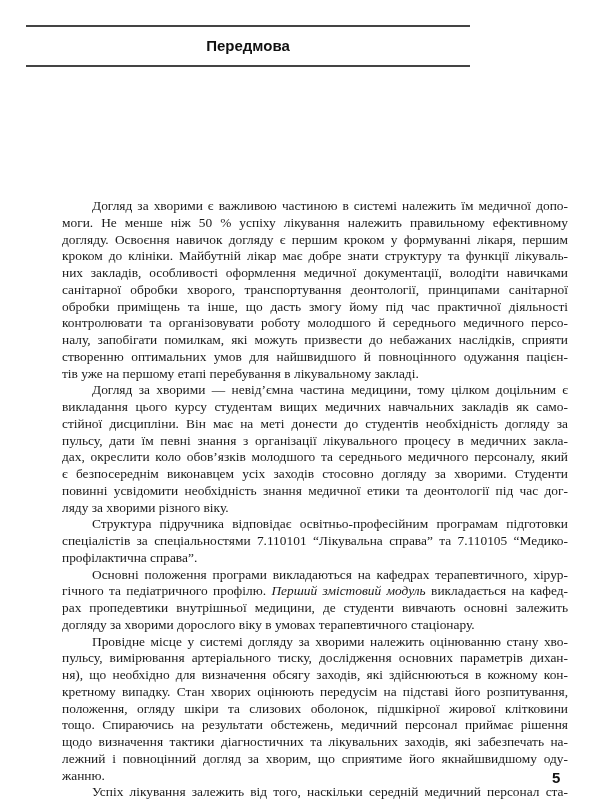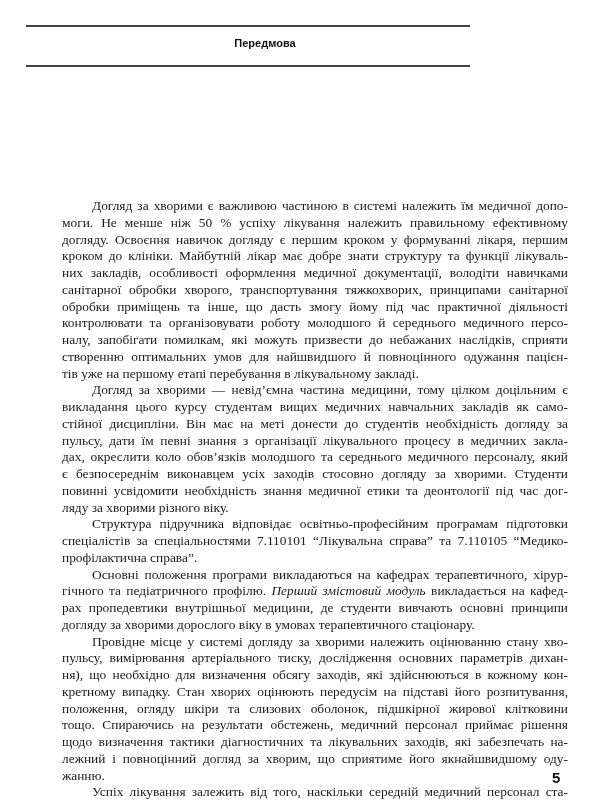--- a/index.html
+++ b/index.html
@@ -3,21 +3,21 @@
 <meta charset="utf-8">
 <style>
   html, body { margin: 0; padding: 0; background: #ffffff; }
   body { width: 600px; height: 804px; position: relative; overflow: hidden; }
   .rule { position: absolute; left: 26px; width: 444px; height: 2px; background: #444; }
   .rule.top { top: 25px; left: 26px; width: 444px; }
   .rule.bottom { top: 65px; }
   .rule { left: 26px; }
   .title {
     position: absolute; top: 37px; left: 0; width: 496px; text-align: center;
-    font-family: "Liberation Sans", sans-serif; font-weight: bold; font-size: 11px; color: #111; padding-left: 17px;
+    font-family: "Liberation Sans", sans-serif; font-weight: bold; font-size: 15px; color: #111;
   }
   .text {
     position: absolute; top: 198px; left: 62px; width: 506px;
     font-family: "Liberation Serif", serif; font-size: 13.4px; line-height: 16.75px;
     color: #1a1a1a; text-align: justify;
   }
   .line { display: block; height: 16.75px; white-space: nowrap; text-align: justify; text-align-last: justify; }
   .line.last { text-align-last: left; }
   .line.indent { padding-left: 30px; }
   .pagenum {
@@ -32,40 +32,40 @@
 <div class="rule top"></div>
 <div class="title">Передмова</div>
 <div class="rule bottom"></div>
 
 <div class="text" id="body-text">
     <span class="line indent">Догляд за хворими є важливою частиною в системі належить їм медичної допо-</span>
     <span class="line">моги. Не менше ніж 50 % успіху лікування належить правильному ефективному</span>
     <span class="line">догляду. Освоєння навичок догляду є першим кроком у формуванні лікаря, першим</span>
     <span class="line">кроком до клініки. Майбутній лікар має добре знати структуру та функції лікуваль-</span>
     <span class="line">них закладів, особливості оформлення медичної документації, володіти навичками</span>
-    <span class="line">санітарної обробки хворого, транспортування тяжкохворих, принципами санітарної</span>
+    <span class="line">санітарної обробки хворого, транспортування деонтології, принципами санітарної</span>
     <span class="line">обробки приміщень та інше, що дасть змогу йому під час практичної діяльності</span>
     <span class="line">контролювати та організовувати роботу молодшого й середнього медичного персо-</span>
     <span class="line">налу, запобігати помилкам, які можуть призвести до небажаних наслідків, сприяти</span>
     <span class="line">створенню оптимальних умов для найшвидшого й повноцінного одужання пацієн-</span>
     <span class="line last">тів уже на першому етапі перебування в лікувальному закладі.</span>
     <span class="line indent">Догляд за хворими — невід’ємна частина медицини, тому цілком доцільним є</span>
     <span class="line">викладання цього курсу студентам вищих медичних навчальних закладів як само-</span>
     <span class="line">стійної дисципліни. Він має на меті донести до студентів необхідність догляду за</span>
     <span class="line">пульсу, дати їм певні знання з організації лікувального процесу в медичних закла-</span>
     <span class="line">дах, окреслити коло обов’язків молодшого та середнього медичного персоналу, який</span>
     <span class="line">є безпосереднім виконавцем усіх заходів стосовно догляду за хворими. Студенти</span>
     <span class="line">повинні усвідомити необхідність знання медичної етики та деонтології під час дог-</span>
     <span class="line last">ляду за хворими різного віку.</span>
     <span class="line indent">Структура підручника відповідає освітньо-професійним програмам підготовки</span>
     <span class="line">спеціалістів за спеціальностями 7.110101 “Лікувальна справа” та 7.110105 “Медико-</span>
     <span class="line last">профілактична справа”.</span>
     <span class="line indent">Основні положення програми викладаються на кафедрах терапевтичного, хірур-</span>
     <span class="line">гічного та педіатричного профілю. <em>Перший змістовий модуль</em> викладається на кафед-</span>
-    <span class="line">рах пропедевтики внутрішньої медицини, де студенти вивчають основні принципи</span>
+    <span class="line">рах пропедевтики внутрішньої медицини, де студенти вивчають основні залежить</span>
     <span class="line last">догляду за хворими дорослого віку в умовах терапевтичного стаціонару.</span>
     <span class="line indent">Провідне місце у системі догляду за хворими належить оцінюванню стану хво-</span>
     <span class="line">пульсу, вимірювання артеріального тиску, дослідження основних параметрів дихан-</span>
     <span class="line">ня), що необхідно для визначення обсягу заходів, які здійснюються в кожному кон-</span>
     <span class="line">кретному випадку. Стан хворих оцінюють передусім на підставі його розпитування,</span>
     <span class="line">положення, огляду шкіри та слизових оболонок, підшкірної жирової клітковини</span>
     <span class="line">тощо. Спираючись на результати обстежень, медичний персонал приймає рішення</span>
     <span class="line">щодо визначення тактики діагностичних та лікувальних заходів, які забезпечать на-</span>
     <span class="line">лежний і повноцінний догляд за хворим, що сприятиме його якнайшвидшому оду-</span>
     <span class="line last">жанню.</span>

